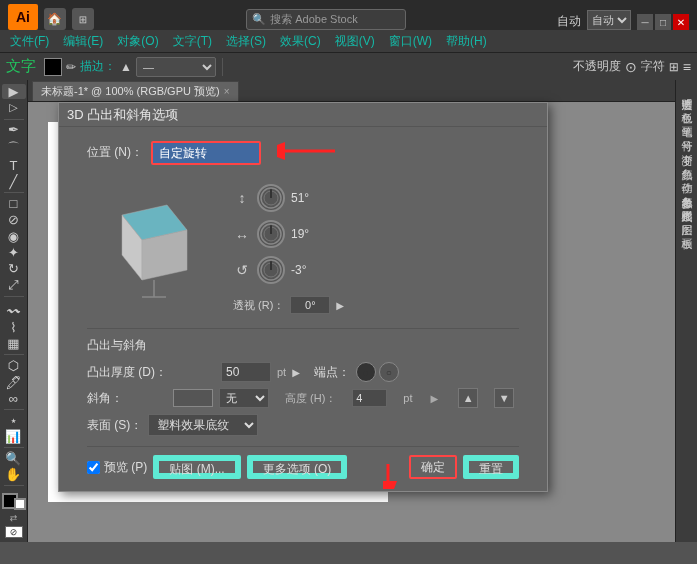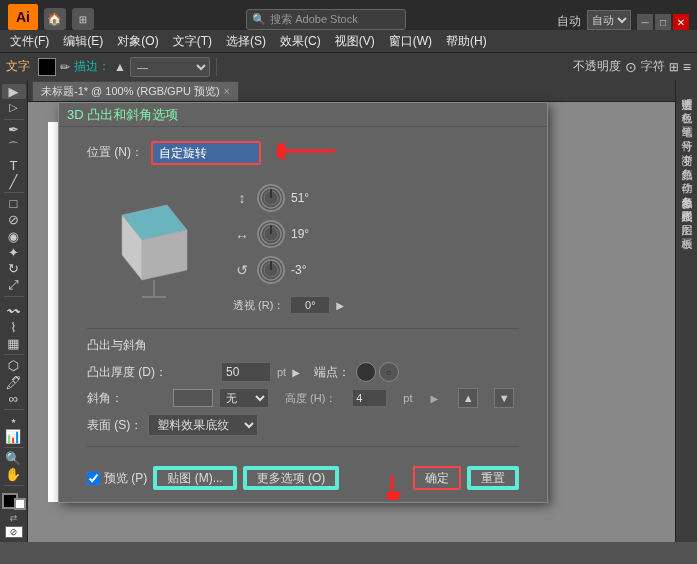--- a/index.html
+++ b/index.html
@@ -62,39 +62,39 @@
 
     
     .menu-bar {
       height: 22px;
       background: #3c3c3c;
       display: flex;
       align-items: center;
       padding: 0 4px;
       gap: 2px;
       font-size: 12px;
-      color: #e5e5e5;
+      color: #14b8a6;
     }
     .menu-item {
       padding: 2px 6px;
       cursor: pointer;
       border-radius: 2px;
     }
 
     
     .toolbar {
       height: 28px;
       background: #3c3c3c;
       display: flex;
       align-items: center;
       padding: 0 6px;
       gap: 4px;
       border-top: 1px solid #222;
     }
-    .toolbar-label { color: #fdba74; font-size: 12px; margin-right: 4px; }
+    .toolbar-label { color: #22c55e; font-size: 15px; margin-right: 4px; }
     .toolbar-color-box {
       width: 18px; height: 18px;
       background: #000;
       border: 1px solid #888;
     }
     .toolbar-select {
       height: 20px; background: #4a4a4a; border: 1px solid #666; color: #ccc; font-size: 11px; padding: 0 2px; border-radius: 2px;
     }
     .toolbar-sep { width: 1px; height: 18px; background: #555; margin: 0 2px; }
 
@@ -187,21 +187,21 @@
       border: 1px solid #888;
       box-shadow: 3px 3px 10px rgba(0,0,0,0.5);
       z-index: 10;
       padding: 0;
     }
     .dialog-title-bar {
       height: 24px;
       background: #636363;
       display: flex; align-items: center;
       padding: 0 8px;
-      font-size: 13px; color: #86efac;
+      font-size: 13px; color: #e5e5e5;
       border-bottom: 1px solid #555;
     }
 
     .dialog-body { padding: 12px 28px; }
 
     
     .position-row {
       display: flex; align-items: center; gap: 8px; margin-bottom: 14px;
     }
     .position-label { color: #ddd; font-size: 12px; min-width: 52px; }
@@ -319,26 +319,26 @@
       display: flex; align-items: center; gap: 6px; margin-bottom: 10px;
     }
     .surface-label { font-size: 12px; color: #ddd; min-width: 52px; }
     .surface-select {
       background: #4a4a4a; border: 1px solid #666; color: #ddd;
       font-size: 12px; height: 22px; padding: 0 4px; width: 110px;
     }
 
     
     .dialog-buttons {
-      display: flex; align-items: center; gap: 6px; margin-top: 19px;
+      display: flex; align-items: center; gap: 6px; margin-top: 8px;
     }
     .preview-check { display: flex; align-items: center; gap: 4px; font-size: 12px; color: #ddd; }
     .dialog-btn {
       height: 24px; padding: 0 10px;
-      background: #636363; border: 4px solid #5eead4;
+      background: #636363; border: 6px solid #5eead4;
       color: #ddd; font-size: 12px; cursor: pointer;
       border-radius: 2px;
     }
     .dialog-btn.primary {
       border: 2px solid #ff4444;
       background: #636363;
     }
     .dialog-btn-spacer { flex: 1; }
 
     

